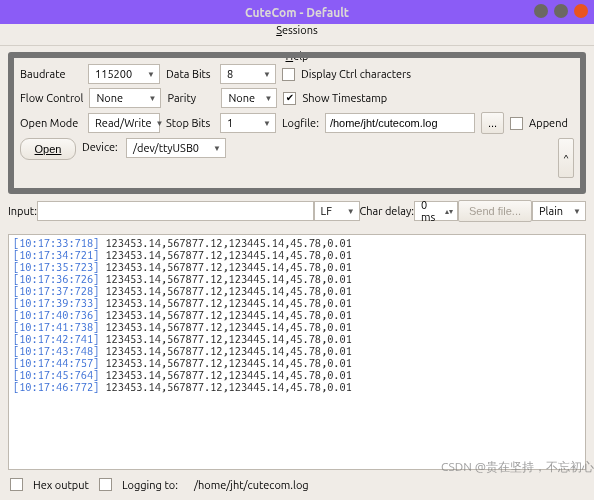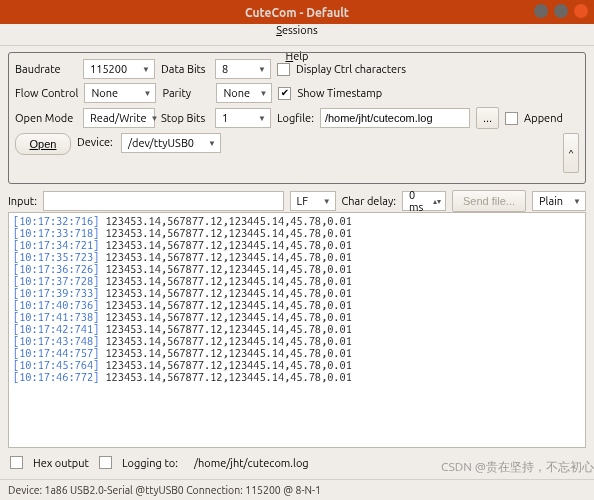--- a/index.html
+++ b/index.html
@@ -1,44 +1,44 @@
 <!DOCTYPE html>
 <html><head>
 <meta charset="utf-8">
 <style>
 * { box-sizing: border-box; margin: 0; padding: 0; }
 body { font-family: "Ubuntu", "Segoe UI", sans-serif; font-size: 11px; background: #f0ece7; width: 594px; height: 500px; overflow: hidden; }
-.titlebar { background: #c2410c; color: #dcd9d5; height: 24px; display: flex; align-items: center; justify-content: center; position: relative; }
+.titlebar { background: #8b5cf6; color: #dcd9d5; height: 24px; display: flex; align-items: center; justify-content: center; position: relative; }
 .titlebar .title { font-size: 12px; font-weight: bold; }
 .win-btns { position: absolute; right: 6px; top: 4px; display: flex; gap: 6px; }
 .win-btn { width: 14px; height: 14px; border-radius: 50%; display: flex; align-items: center; justify-content: center; font-size: 9px; color: #333; }
 .bmin { background: #6b6863; } .bmax { background: #6b6863; } .bclose { background: #e95420; }
 .menubar { height: 22px; display: flex; align-items: center; padding: 0 8px; gap: 14px; border-bottom: 1px solid #d4cfc8; flex-direction: column; }
 .menubar span { cursor: pointer; }
 .menubar .u { text-decoration: underline; }
 .content { padding: 6px 8px; }
 .row { display: flex; align-items: center; gap: 6px; margin-bottom: 4px; }
 .lbl { min-width: 62px; }
 .sel { background: #fff; border: 1px solid #bfb9b0; height: 20px; display: flex; align-items: center; justify-content: space-between; padding: 0 4px 0 6px; font-size: 11px; }
 .sel .caret { font-size: 8px; color: #555; margin-left: 4px; }
 .chk { width: 13px; height: 13px; border: 1px solid #9b958c; background: #fff; display: inline-flex; align-items: center; justify-content: center; font-size: 10px; line-height: 1; }
 .txtf { background: #fff; border: 1px solid #bfb9b0; height: 20px; padding: 0 4px; font-size: 11px; }
 .btn { background: linear-gradient(#faf8f5,#ece7df); border: 1px solid #bfb9b0; height: 22px; padding: 0 10px; font-size: 11px; cursor: pointer; border-radius: 2px; }
 .btn.sm { padding: 0 6px; }
 .open-btn { text-decoration: underline; border-radius: 9px; }
 .caretbtn { background: linear-gradient(#faf8f5,#ece7df); border: 1px solid #bfb9b0; width: 16px; height: 40px; display: flex; align-items: center; justify-content: center; font-size: 10px; border-radius: 2px; }
-.settings-pane { border: 1px solid #737373; border-radius: 3px; padding: 6px; margin-bottom: 6px; position: relative; }
+.settings-pane { border: 6px solid #737373; border-radius: 3px; padding: 6px; margin-bottom: 6px; position: relative; }
 .out-log { height: 236px; border: 1px solid #bfb9b0; background: #fff; overflow-y: scroll; font-family: "Ubuntu Mono","Consolas",monospace; font-size: 11px; padding: 2px 4px; margin-bottom: 4px; }
 .log-line { white-space: nowrap; }
 .log-line .ts { color: #3b6fd6; }
 .log-line .dat { color: #222; }
 .bottom { display: flex; align-items: center; gap: 10px; padding: 4px 2px; }
 .statusbar { border-top: 1px solid #d4cfc8; height: 20px; display: flex; align-items: center; padding: 0 8px; font-size: 10.5px; color: #3a352f; }
 .watermark { position: absolute; right: 0; bottom: 24px; font-size: 12px; color: rgba(120,120,120,0.7); }
-.inputrow { display: flex; align-items: center; gap: 6px; margin-bottom: 0; }
+.inputrow { display: flex; align-items: center; margin-bottom: 12px; }
 .disabled { color: #a69f95; }
 ::-webkit-scrollbar { width: 12px; background: #f0ece7; }
 ::-webkit-scrollbar-thumb { background: #cfc8bd; border: 1px solid #bfb9b0; border-radius: 2px; }
 </style>
 </head>
 <body>
 
 <div class="titlebar">
   <span class="title">CuteCom - Default</span>
   <div class="win-btns">
@@ -125,21 +125,20 @@
         <span class="caret">▴▾</span>
       </div>
     <button class="btn disabled">Send file...</button>
     <div class="sel" style="width:54px">
         <span>Plain</span>
         <span class="caret">▼</span>
       </div>
   </div>
 
   <div class="out-log" id="outlog">
-      <div class="log-line"><span class="ts">[10:17:32:716]</span><span class="dat"> 123453.14,567877.12,123445.14,45.78,0.01</span></div>
       <div class="log-line"><span class="ts">[10:17:33:718]</span><span class="dat"> 123453.14,567877.12,123445.14,45.78,0.01</span></div>
       <div class="log-line"><span class="ts">[10:17:34:721]</span><span class="dat"> 123453.14,567877.12,123445.14,45.78,0.01</span></div>
       <div class="log-line"><span class="ts">[10:17:35:723]</span><span class="dat"> 123453.14,567877.12,123445.14,45.78,0.01</span></div>
       <div class="log-line"><span class="ts">[10:17:36:726]</span><span class="dat"> 123453.14,567877.12,123445.14,45.78,0.01</span></div>
       <div class="log-line"><span class="ts">[10:17:37:728]</span><span class="dat"> 123453.14,567877.12,123445.14,45.78,0.01</span></div>
       <div class="log-line"><span class="ts">[10:17:39:733]</span><span class="dat"> 123453.14,567877.12,123445.14,45.78,0.01</span></div>
       <div class="log-line"><span class="ts">[10:17:40:736]</span><span class="dat"> 123453.14,567877.12,123445.14,45.78,0.01</span></div>
       <div class="log-line"><span class="ts">[10:17:41:738]</span><span class="dat"> 123453.14,567877.12,123445.14,45.78,0.01</span></div>
       <div class="log-line"><span class="ts">[10:17:42:741]</span><span class="dat"> 123453.14,567877.12,123445.14,45.78,0.01</span></div>
       <div class="log-line"><span class="ts">[10:17:43:748]</span><span class="dat"> 123453.14,567877.12,123445.14,45.78,0.01</span></div>

